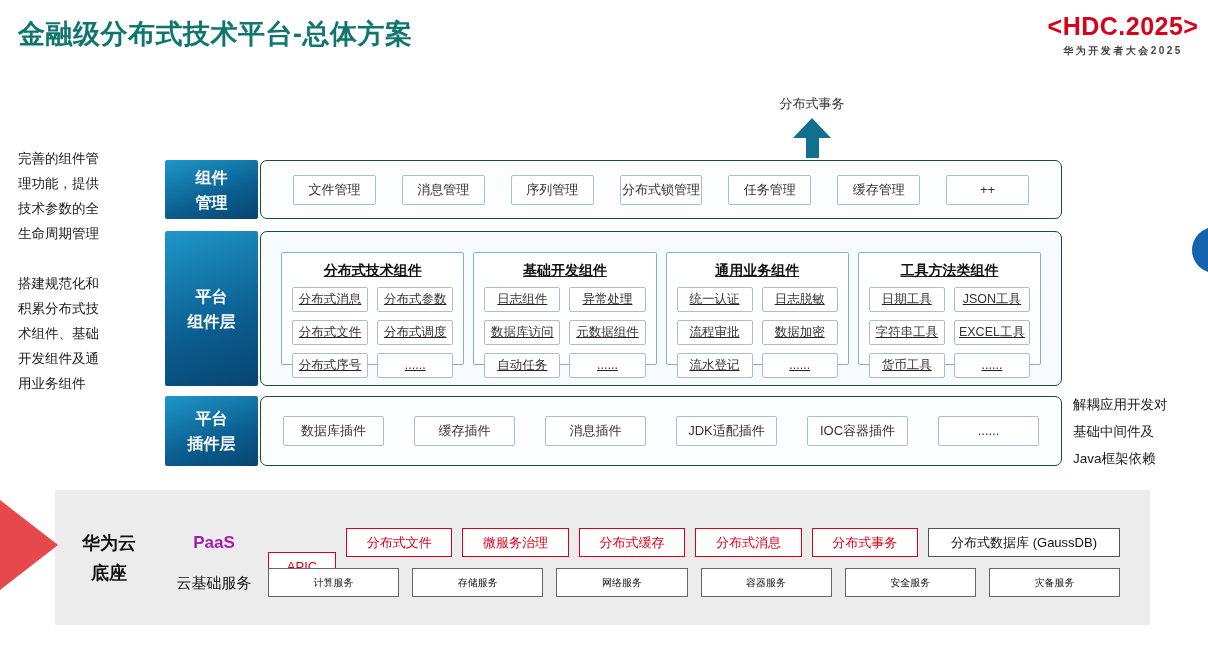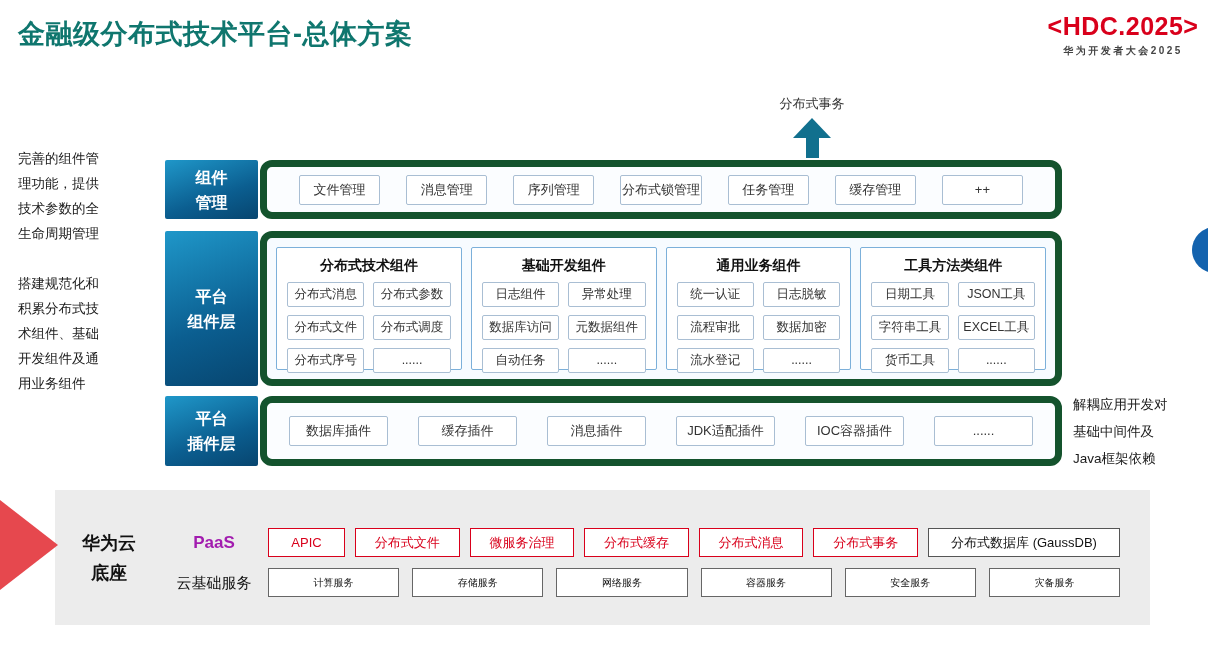--- a/index.html
+++ b/index.html
@@ -30,28 +30,28 @@
   .row { position:absolute; left:165px; width:897px; }
   #row1 { top:160px; height:59px; }
   #row2 { top:231px; height:155px; }
   #row3 { top:396px; height:70px; }
   .row-label { position:absolute; left:0; top:0; bottom:0; width:93px;
                background:linear-gradient(160deg,#1f97c9 0%,#0b5e90 60%,#07456f 100%);
                color:#fff; font-size:16px; font-weight:bold; line-height:25px;
                display:flex; align-items:center; justify-content:center; text-align:center;
                white-space:pre-line; border-radius:2px; }
   .row-content { position:absolute; left:95px; right:0; top:0; bottom:0;
-                 border:7px solid #14532d; background:#fbfdff; border-radius:12px;justify-content:flex-end; }
+                 border:1px solid #14532d; background:#fbfdff; border-radius:7px;justify-content:flex-end; }
   #row1 .row-content { display:flex; align-items:center; gap:26px; padding:0 32px; }
 
   .btn { background:#fff; border:1px solid #a9bed3; border-radius:2px; text-align:center;
          font-size:13px; color:#333; overflow:hidden; white-space:nowrap; }
   .btn-lg { flex:1; height:30px; line-height:28px; }
 
-  #row2 .row-content { display:flex; gap:9px; padding:9px; background:#f7fbff; }
+  #row2 .row-content { display:flex; gap:9px; padding:20px; background:#f7fbff;text-decoration:underline; }
   .group { flex:1; border:1px solid #7cb0da; background:#fff; display:flex; flex-direction:column; border-radius:2px; }
   .group-title { text-align:center; font-size:14px; font-weight:bold; color:#111; padding:9px 0 7px; }
   .group-grid { display:grid; grid-template-columns:1fr 1fr; gap:8px 9px; padding:0 10px 9px; }
   .btn-sm { height:25px; line-height:23px; font-size:12.5px; }
 
   #row3 .row-content { display:flex; align-items:center; gap:30px; padding:0 22px; }
 
   .band { position:absolute; left:55px; top:490px; width:1095px; height:135px; background:#ececec; }
   .red-arrow { position:absolute; left:0; top:500px; width:0; height:0;
                border-top:45px solid transparent; border-bottom:45px solid transparent;
@@ -63,21 +63,21 @@
   .band-row { position:absolute; left:105px; width:960px; height:30px; display:flex; }
   #paas-row { top:38px; }
   #iaas-row { top:78px; }
   .band-label { width:108px; flex:none; display:flex; align-items:center; justify-content:center;
                 font-size:15px; color:#111; }
   #paas-label { color:#a21caf; font-weight:bold; font-size:17px; }
   .band-boxes { flex:1; display:flex; gap:10px; }
   #iaas-row .band-boxes { gap:13px; }
   .pbox { border:1px solid #d9001b; color:#d9001b; background:#fff; height:29px; line-height:27px;
           text-align:center; font-size:13px; flex:1; white-space:nowrap; overflow:hidden; }
-  .pbox.first { flex:none; width:77px; }
+  .pbox.first { flex:none; width:68px;margin-top:24px; }
   .pbox.db { border-color:#555; color:#111; flex:none; width:192px; }
   .ibox { border:1px solid #666; color:#111; background:#fff; height:29px; line-height:27px;
           text-align:center; font-size:10px; flex:1; }
 
   .side-dot { position:absolute; left:1192px; top:227px; width:46px; height:46px;
               border-radius:50%; background:#1463ae; }
 </style>
 </head>
 <body>
 

